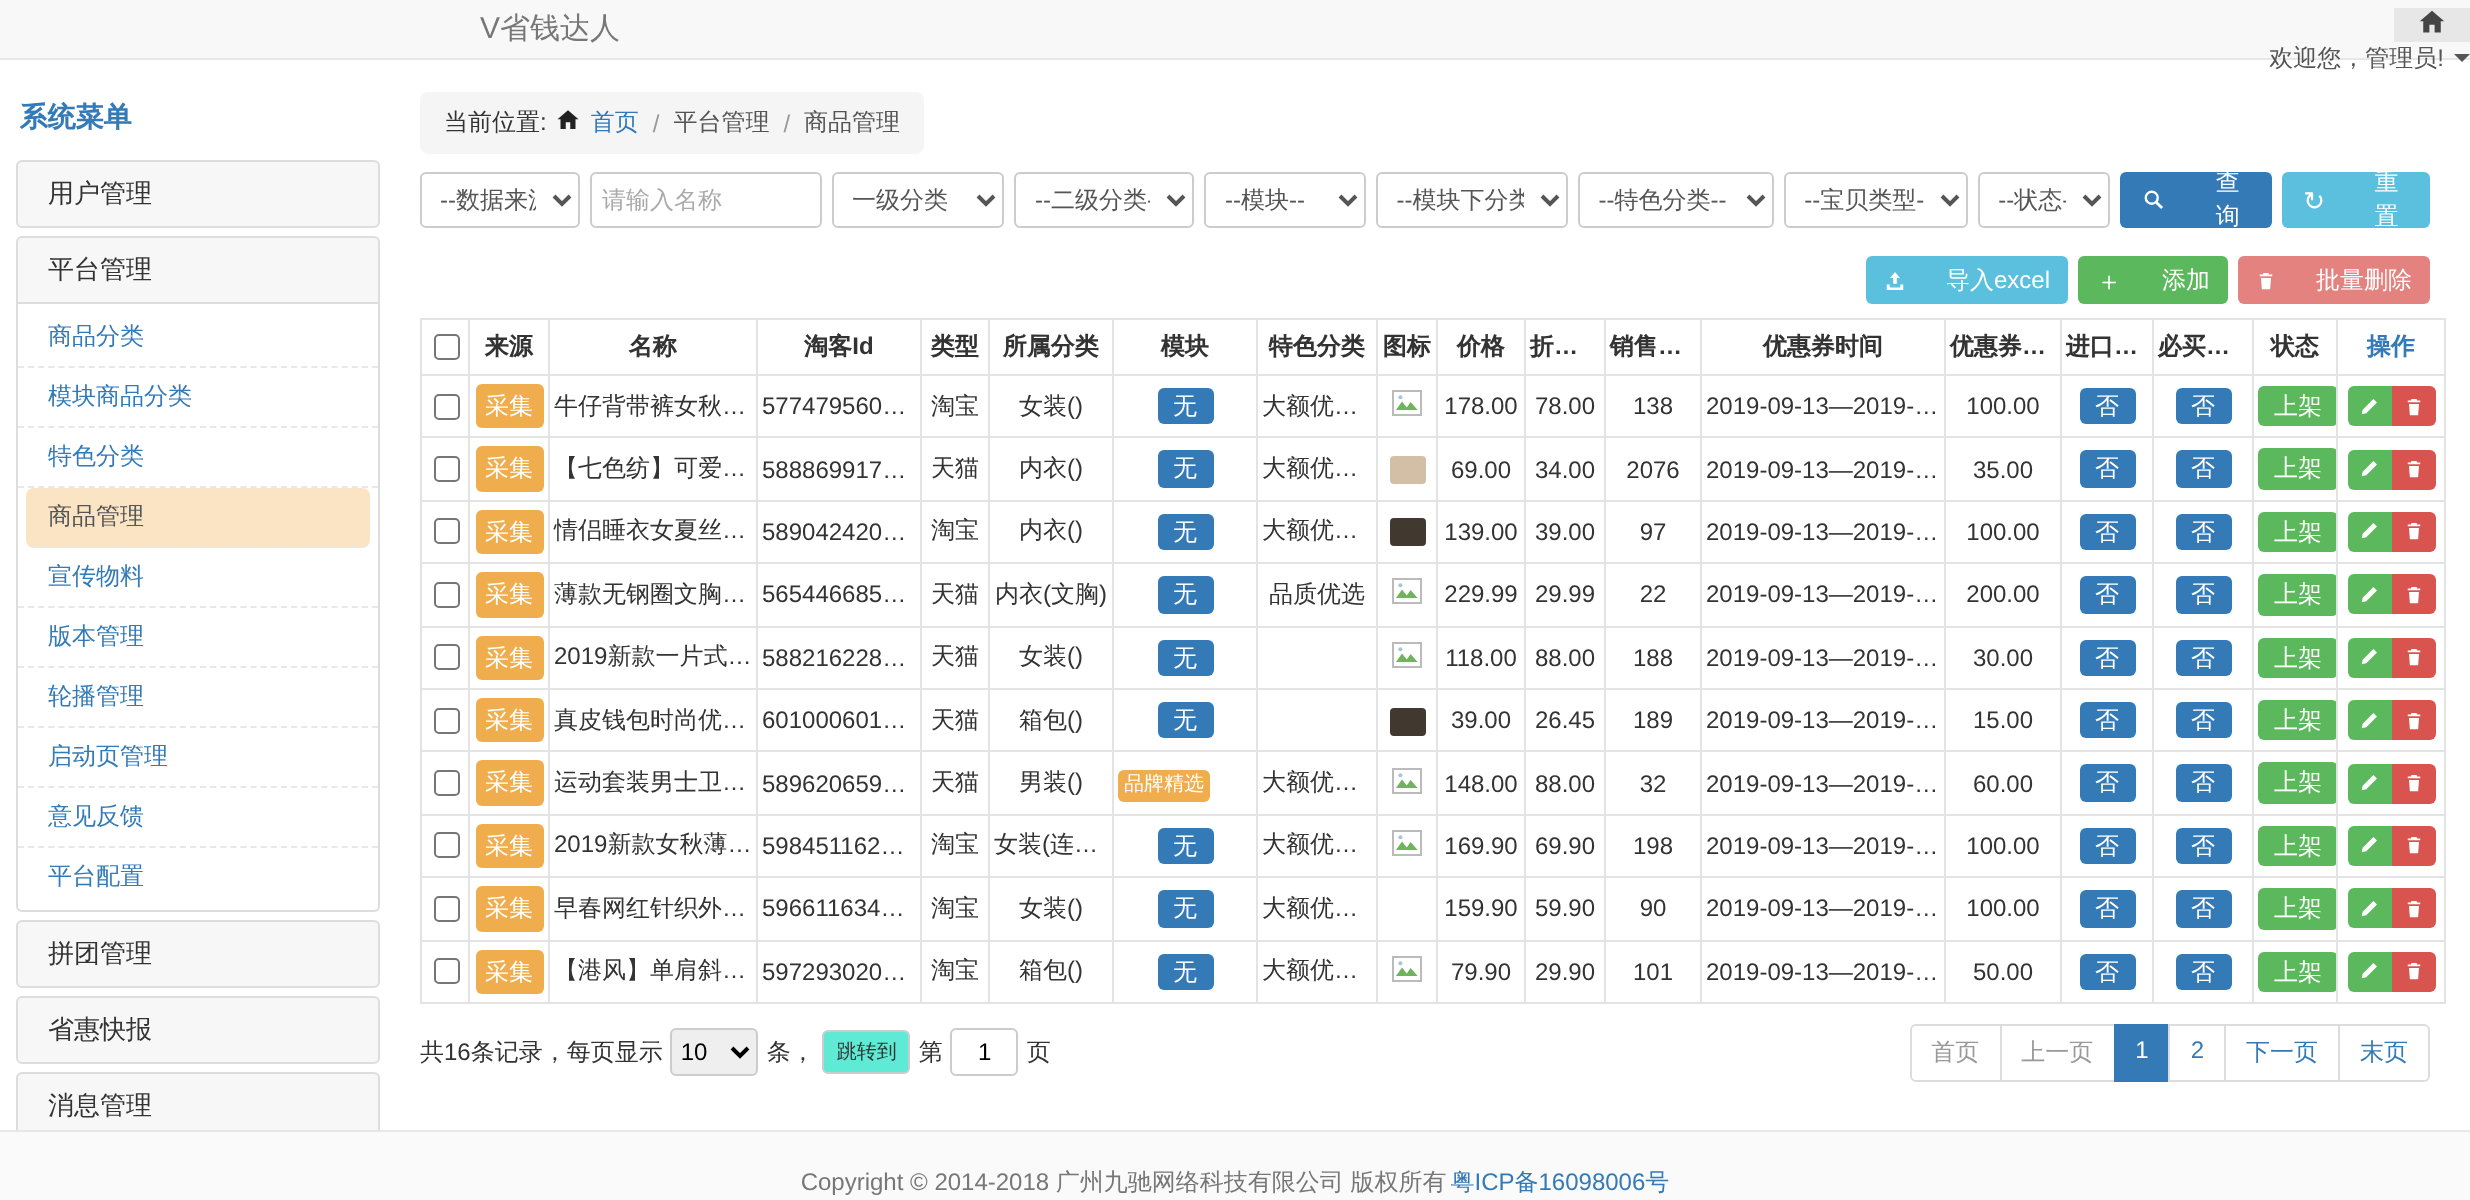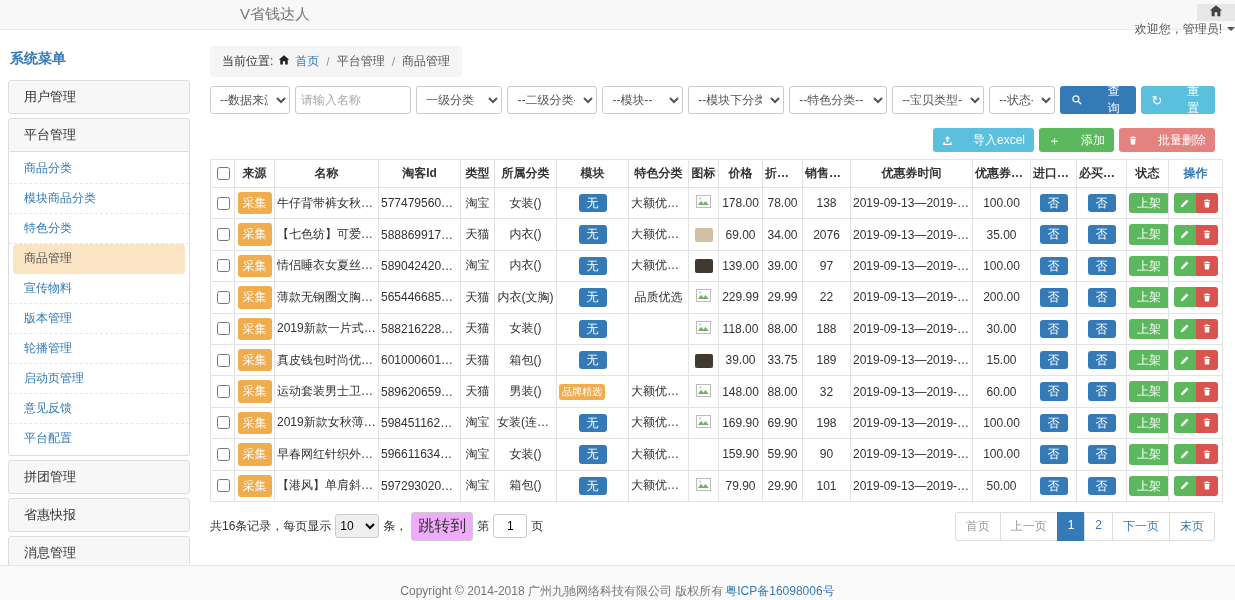--- a/index.html
+++ b/index.html
@@ -60,21 +60,21 @@
   .module-extra { margin-left:2px; }
   .icon-btn { display:inline-flex; width:22px; height:20px; align-items:center; justify-content:center; cursor:pointer; vertical-align:middle; }
   .icon-btn.edit { background:#5cb85c; border-radius:3px 0 0 3px; }
   .icon-btn.del { background:#d9534f; border-radius:0 3px 3px 0; }
   .thumb { display:inline-block; width:18px; height:14px; border-radius:2px; vertical-align:middle; }
   .thumb-beige { background:#d3bfa6; }
   .thumb-dark { background:#413830; }
   
   .pagebar { margin-top:10px; display:flex; align-items:center; gap:4px; color:#333; }
   .perpage-select { height:24px; border:1px solid #ccc; border-radius:3px; width:44px; font-size:12px; }
-  .jump-btn { background:#f0abfc; border:1px solid #ccc; border-radius:3px; padding:3px 6px; color:#333; font-size:16px; cursor:pointer; }
+  .jump-btn { background:#5eead4; border:1px solid #ccc; border-radius:3px; padding:3px 6px; color:#333; font-size:10px; cursor:pointer; }
   .page-input { width:34px; height:24px; border:1px solid #ccc; border-radius:3px; text-align:center; font-size:12px; }
   .pager { margin-left:auto; display:flex; }
   .page-box { border:1px solid #ddd; padding:5px 10px; margin-left:-1px; color:#337ab7; text-decoration:none; cursor:pointer; background:#fff; }
   .page-box:first-child { border-radius:3px 0 0 3px; margin-left:0; }
   .page-box:last-child { border-radius:0 3px 3px 0; }
   .page-box.muted { color:#999; }
   .page-box.active { background:#337ab7; border-color:#337ab7; color:#fff; }
   
   .footer { position:absolute; top:565px; left:0; width:100%; height:35px; background:#fafafa; border-top:1px solid #e7e7e7; display:flex; align-items:flex-end; justify-content:center; color:#777; gap:2px; }
   .footer a { color:#337ab7; text-decoration:none; cursor:pointer; }
@@ -387,21 +387,21 @@
             <td><input type="checkbox" style=""></td>
             <td><span class="badge badge-orange">采集</span></td>
             <td title="真皮钱包时尚优雅女士…">真皮钱包时尚优雅女士…</td>
             <td title="601000601341">601000601341</td>
             <td title="天猫">天猫</td>
             <td title="箱包()">箱包()</td>
             <td><span class="badge badge-blue">无</span></td>
             <td title=""></td>
             <td><span class="thumb thumb-dark"></span></td>
             <td title="39.00">39.00</td>
-            <td title="24.00">33.75</td>
+            <td title="24.00">26.45</td>
             <td title="189">189</td>
             <td title="2019-09-13—2019-09-20">2019-09-13—2019-09-20</td>
             <td title="15.00">15.00</td>
             <td><span class="badge badge-blue">否</span></td>
             <td><span class="badge badge-blue">否</span></td>
             <td><span class="btn-status">上架</span></td>
             <td><span class="icon-btn edit">
                 <svg width="11" height="11" viewBox="0 0 16 16">
                   <path d="M11.2 2.2l2.6 2.6-7.8 7.8-3.3.7.7-3.3z" fill="#fff"></path>
                 </svg>

